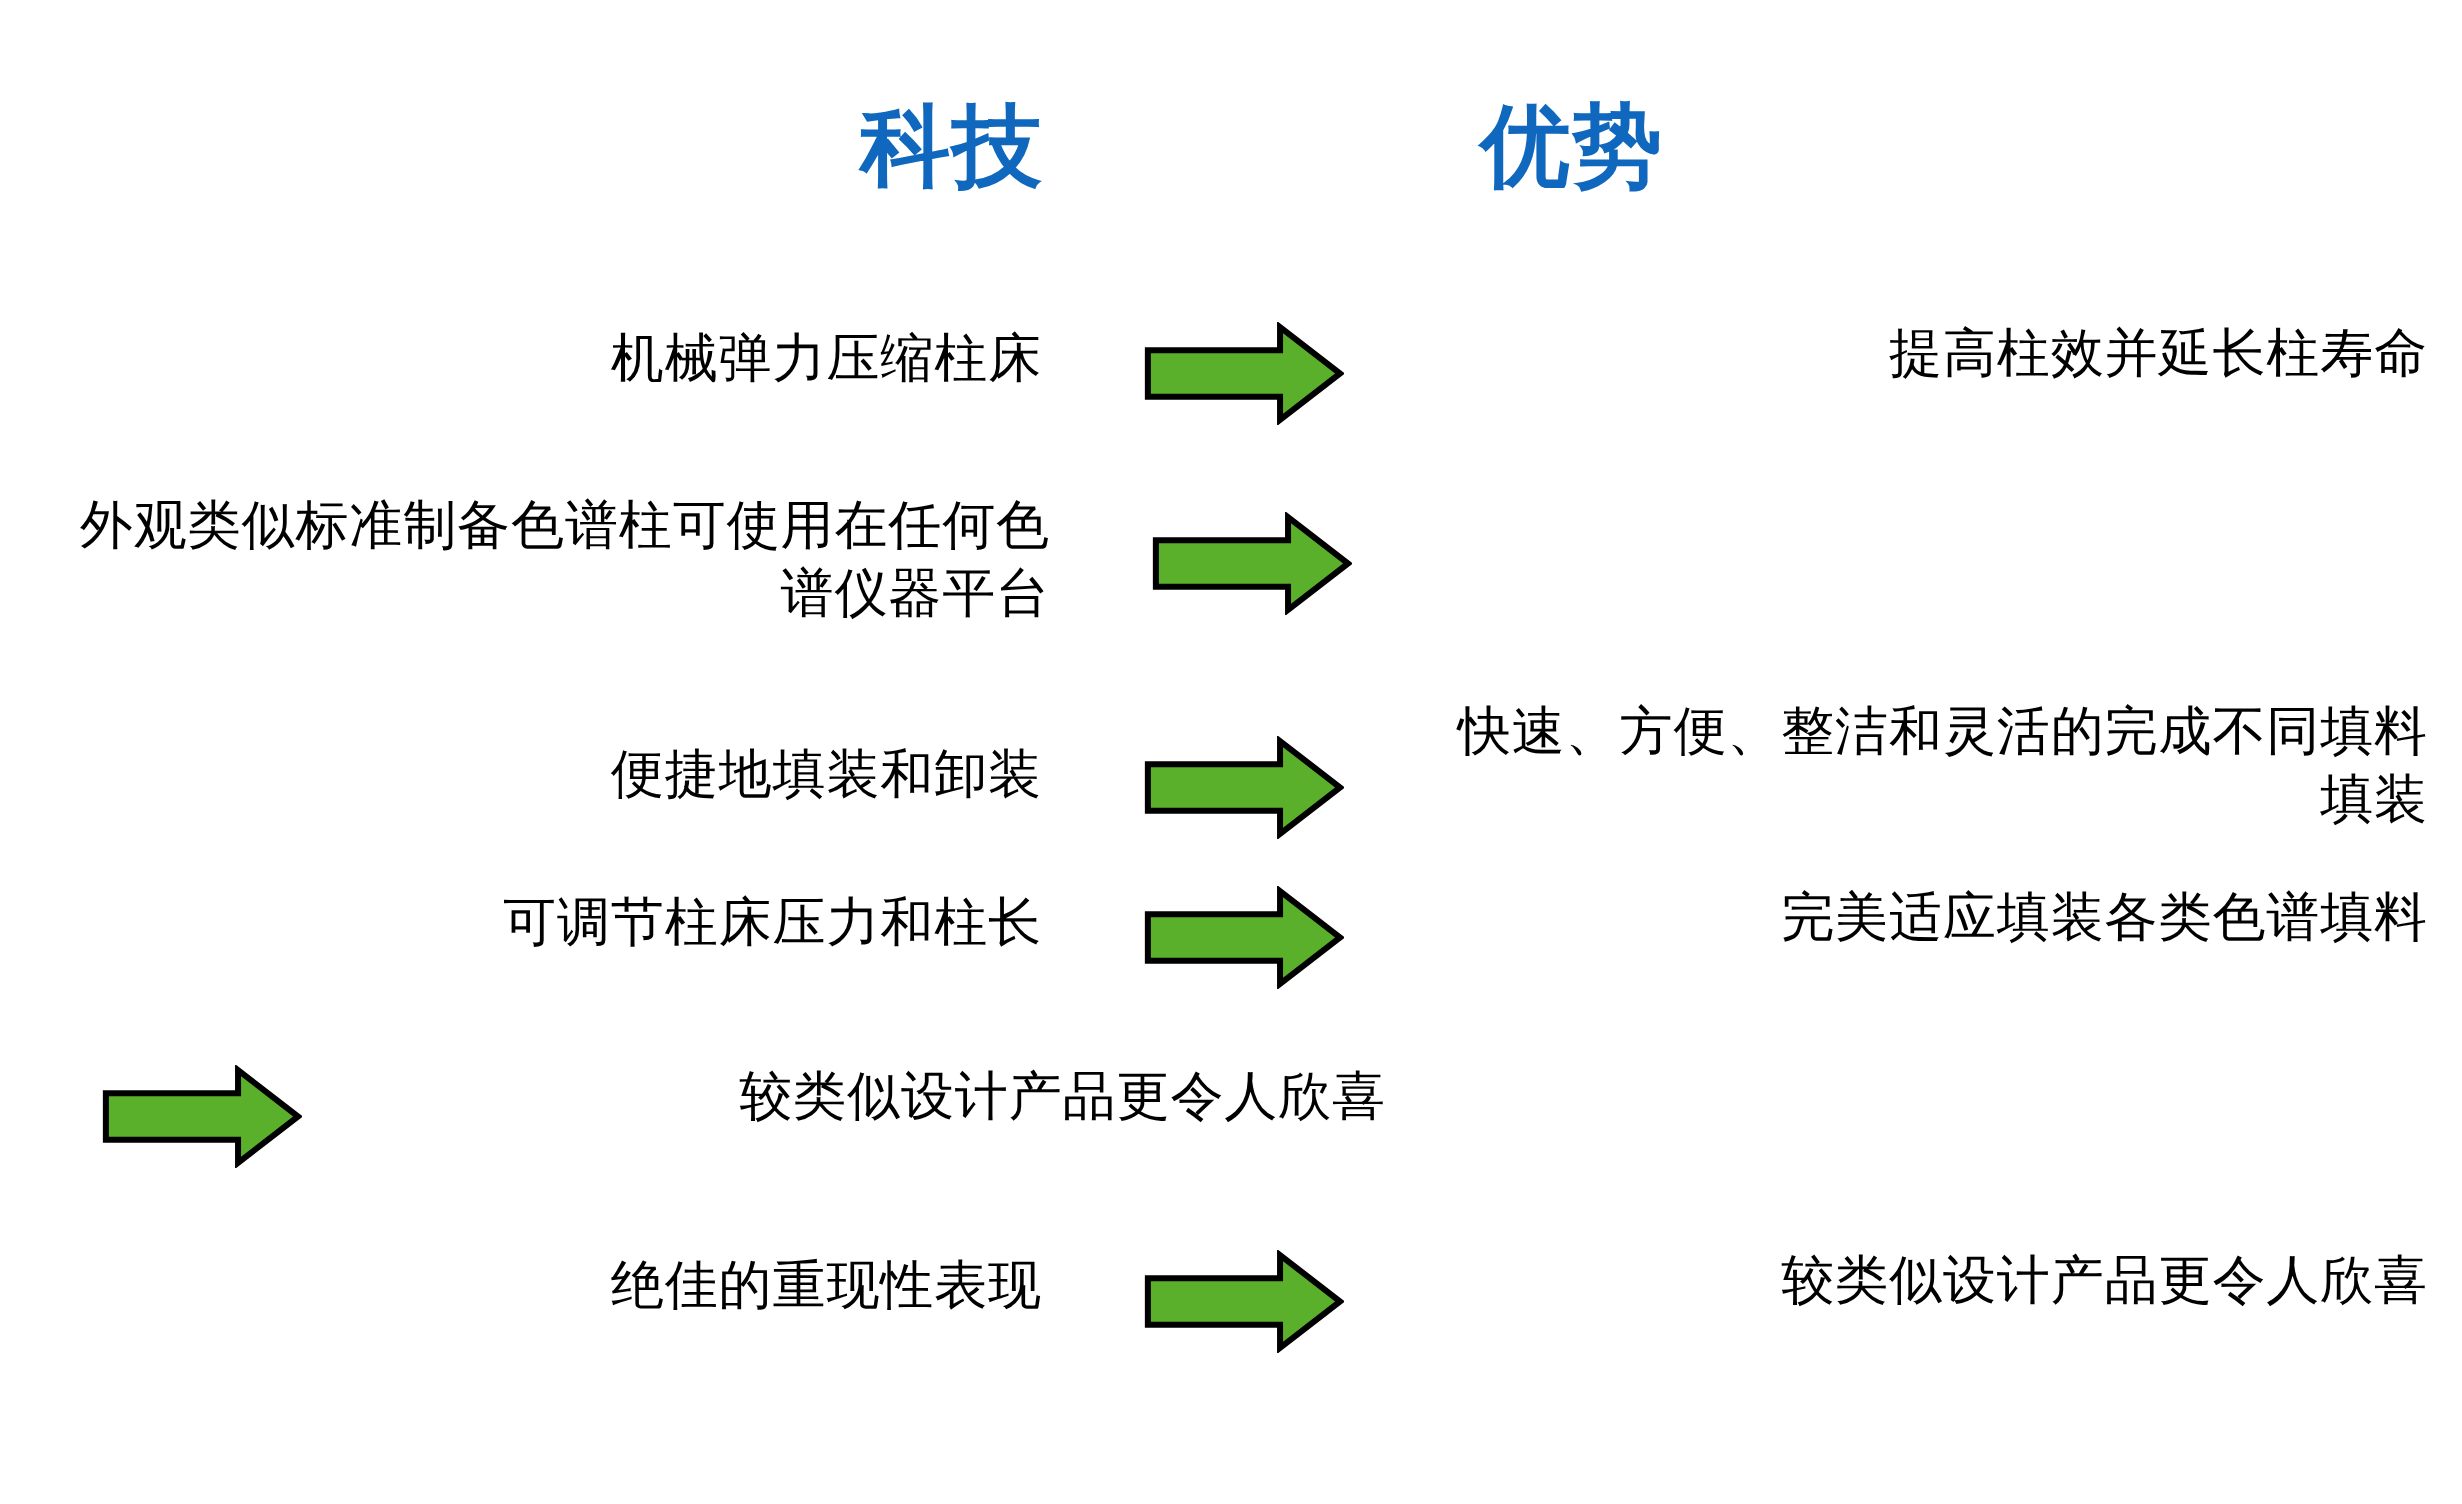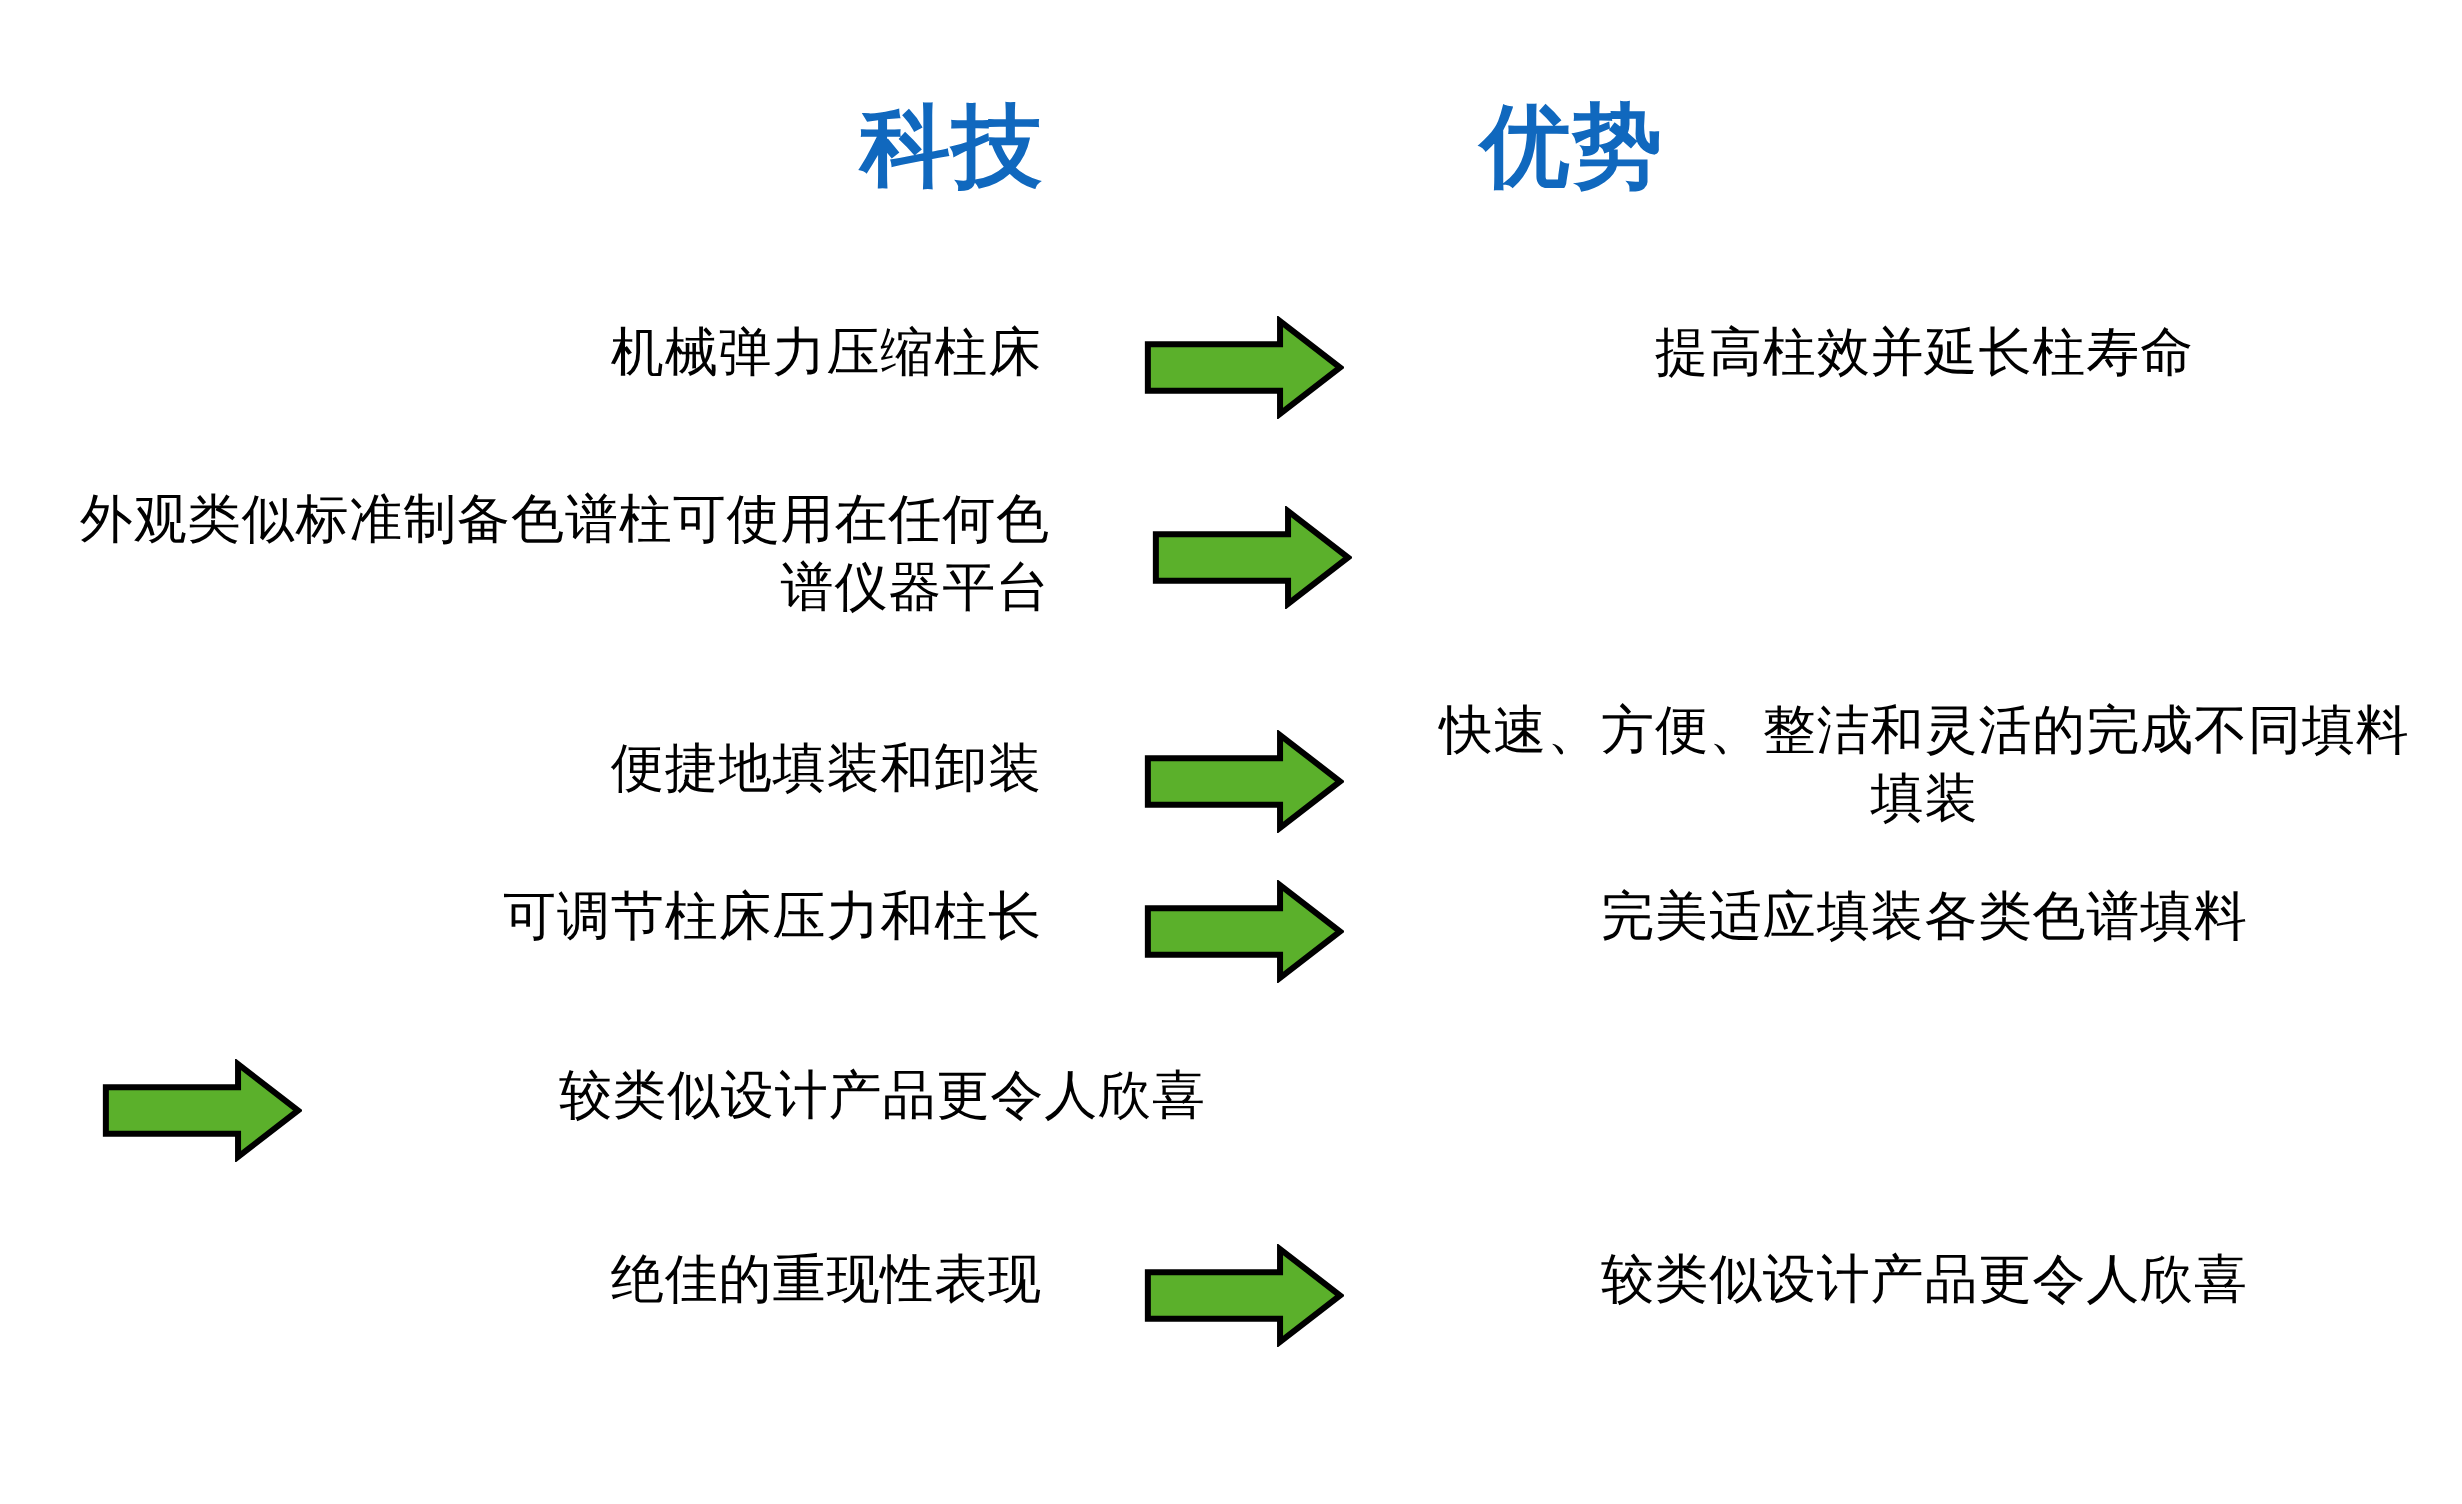--- a/index.html
+++ b/index.html
@@ -39,21 +39,21 @@
     letter-spacing: 1.7px;
     white-space: nowrap;
     text-align: center;
   }
   .col-header.tech     { left: 758px;  width: 388px; }
   .col-header.benefit  { left: 1378px; width: 388px; }
 
   
   .rows {
     position: absolute;
-    top: 294px;
+    top: 300px;
     left: 0;
     width: 2012px;
   }
   .row {
     position: relative;
     display: flex;
     align-items: flex-start;
     width: 2462px;
   }
 
@@ -78,21 +78,22 @@
     justify-content: flex-start;
     align-items: center;
     padding-left: 102px;
     box-sizing: border-box;
   }
 
   .cell-right {
     width: 1041px;
     padding-right: 34px;
     box-sizing: border-box;
-    text-align: center;
+    text-align: right;
+    font-family: Liberation Mono, monospace;
   }
 
   
   .arrow-icon {
     display: block;
     width: 200px;
     height: 103px;
   }
 
   

